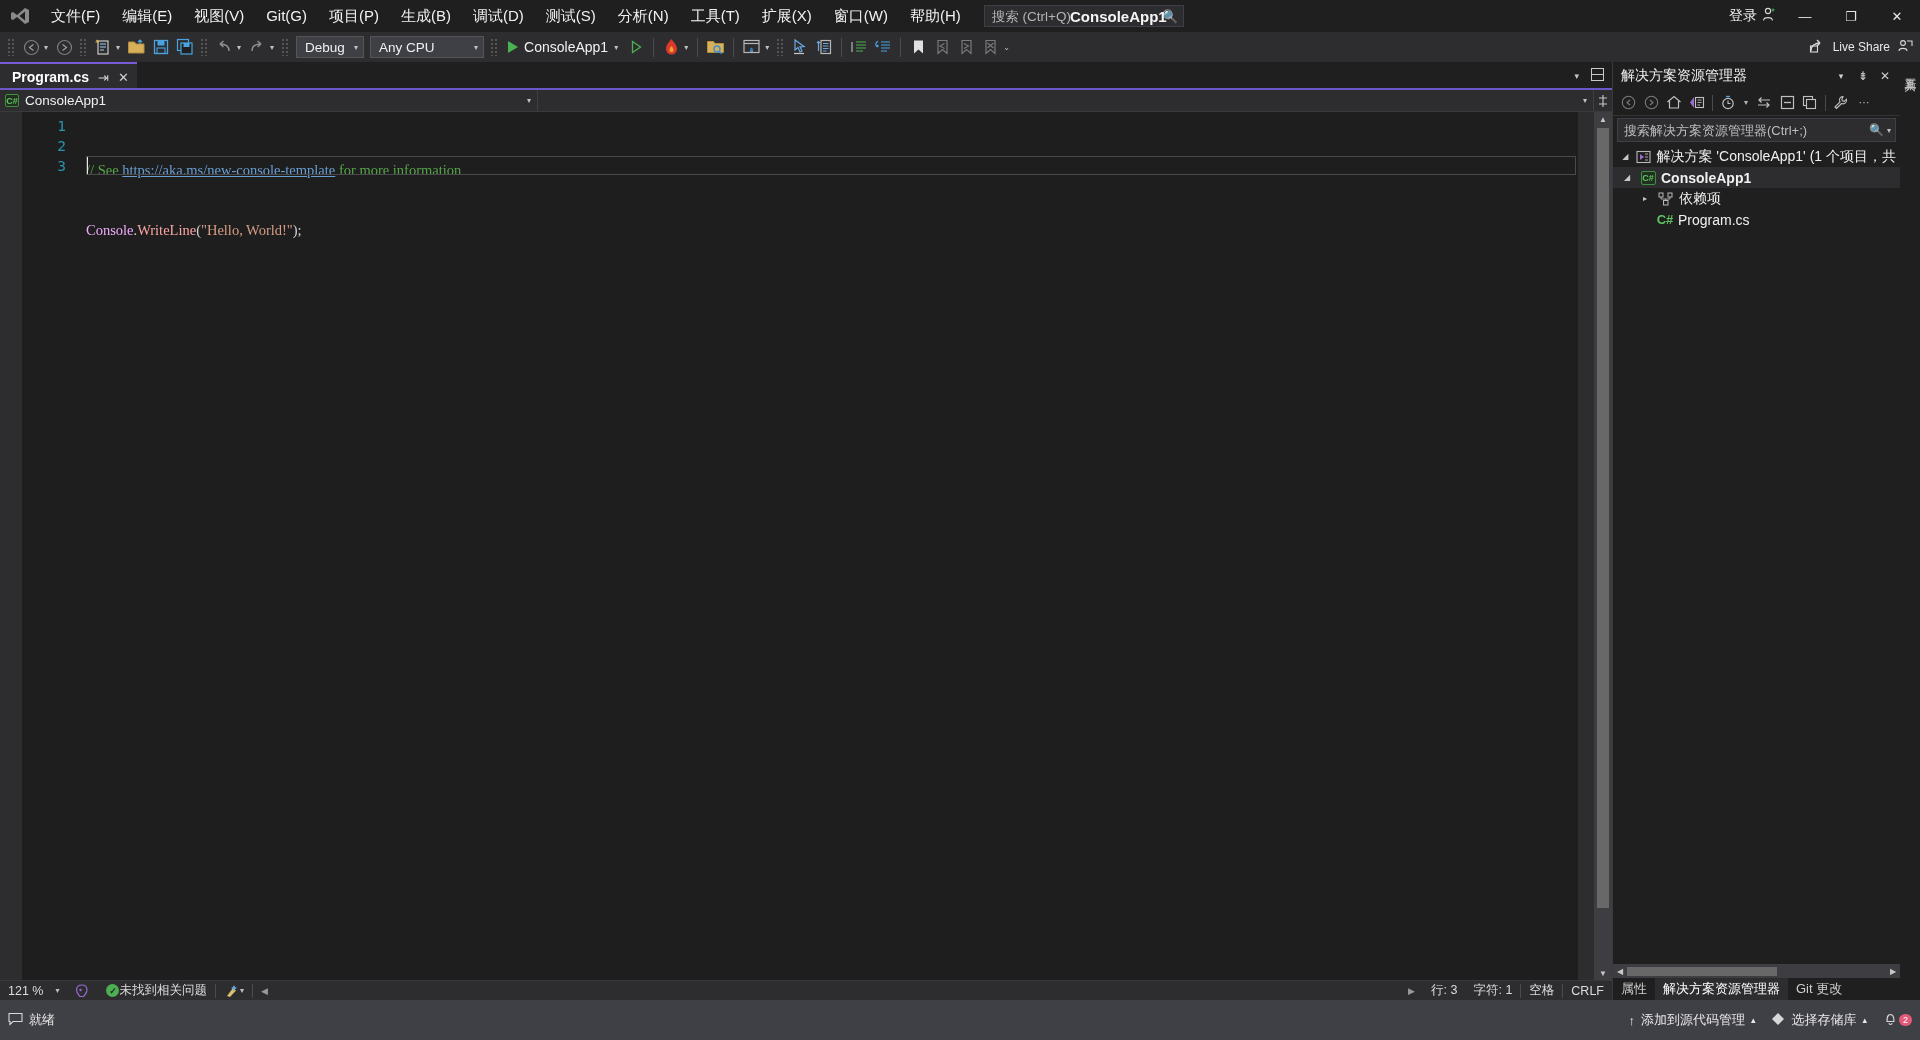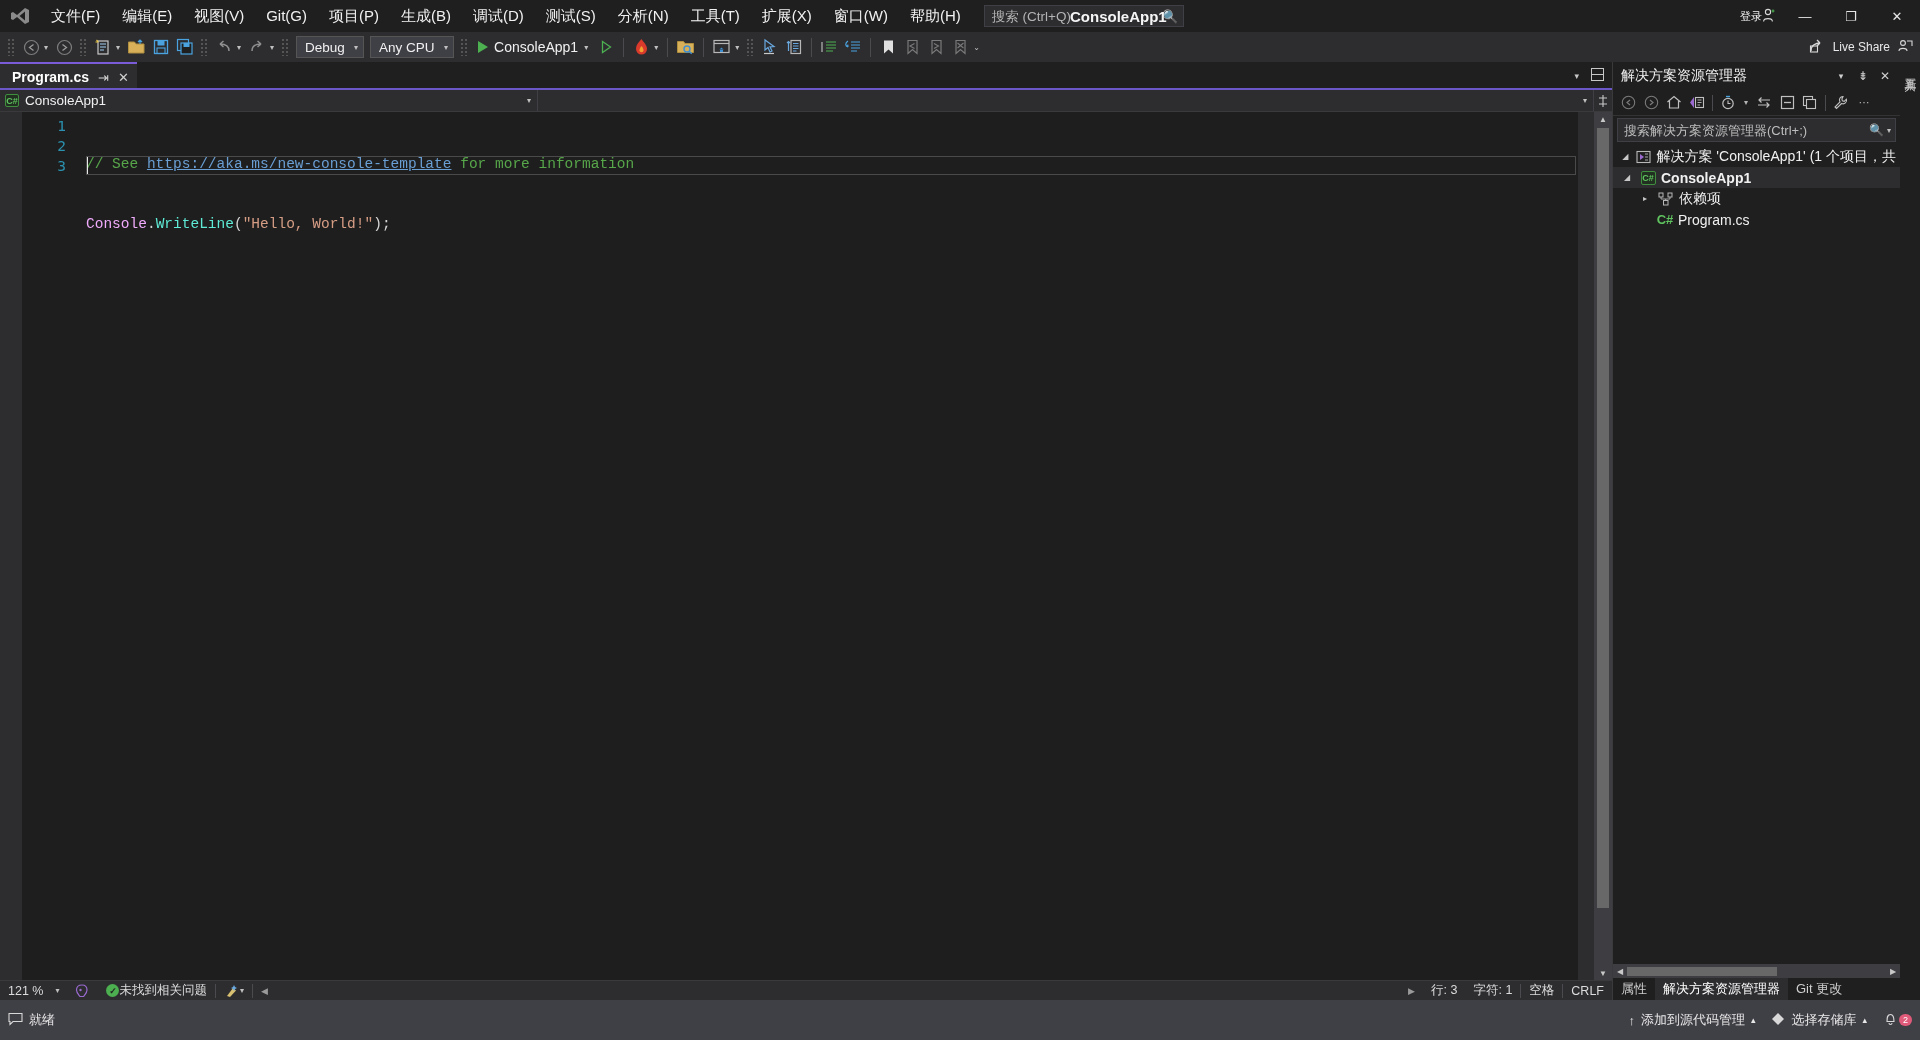--- a/index.html
+++ b/index.html
@@ -35,21 +35,21 @@
   }
   .search-box input::placeholder { color: #b4b4b4; }
   .search-ico { color: #d0d0d0; font-size: 13px; margin-left: 2px; }
   .title-center {
     position: absolute; left: 1070px; top: 0; height: 32px;
     display:flex; align-items:center; font-size: 15px; font-weight: bold; color: #f5f5f5;
   }
   .title-right {
     margin-left: auto; display: flex; align-items: center; height: 32px;
   }
-  .signin { font-size: 11px; color: #f1f1f1; padding: 0 6px; display:flex; align-items:center; }
+  .signin { font-size: 14px; color: #f1f1f1; padding: 0 6px; display:flex; align-items:center; gap:5px;}
   .win-btn {
     width: 46px; height: 32px; display: flex; align-items: center; justify-content: center;
     color: #e6e6e6; font-size: 13px;
   }
 
   
   .toolbar {
     height: 30px; min-height: 30px; background: #2d2d30;
     display: flex; align-items: center; padding-left: 4px; gap: 0;
   }
@@ -107,29 +107,29 @@
   
   .code-wrap { flex: 1; display: flex; min-height: 0; background: #1e1e1e; position: relative; }
   .indicator-margin { width: 22px; background: #2d2d30; }
   .gutter {
     width: 52px; background: #1e1e1e; padding-top: 4px; text-align: right;
     padding-right: 8px; font-family: "DejaVu Sans Mono", monospace;
     font-size: 14.5px; line-height: 20px; color: #2b91af;
     user-select: none;
   }
   .code {
-    flex: 1; padding-top: 2px; font-family: Liberation Mono, monospace;
+    flex: 1; padding-top: 8px; font-family: Liberation Serif, serif;
     font-size: 14.5px; line-height: 20px; white-space: pre; position: relative;
     padding-left: 12px; min-width: 0; overflow: hidden;
   }
   .code .line { height: 20px; }
   .cm { color: #57a64a; }
   .lnk { color: #6a9fd4; text-decoration: underline; }
   .cls { color: #f0abfc; }
-  .mth { color: #5eead4; }
+  .mth { color: #fca5a5; }
   .pun { color: #d4d4d4; }
   .str { color: #d69d85; }
   .caret-line {
     position: absolute; left: 12px; right: 2px; height: 19px;
     border: 1px solid #4a4a4a; top: 44px;
   }
   .caret {
     position: absolute; left: 13px; top: 45px; width: 1px; height: 17px; background: #e8e8e8;
   }
 
@@ -314,21 +314,21 @@
           <path d="M4 12 C4 7 8 5 13 5 M13 5 l-3.5 -3 M13 5 l-3.5 3" fill="none" stroke="#8f8f8f" stroke-width="1.5"></path>
         </svg>
     </div>
     <div class="tb-caret">▾</div>
     <div class="tb-grip"></div>
 
     <div class="tb-combo" style="width:68px">
       <span>Debug</span>
       <span class="nav-arrow">▾</span>
     </div>
-    <div class="tb-combo" style="width:84px">
+    <div class="tb-combo" style="width:114px">
       <span>Any CPU</span>
       <span class="nav-arrow">▾</span>
     </div>
     <div class="tb-grip"></div>
 
     <div class="tb-run">
       <span class="play"></span>
       <span>ConsoleApp1</span>
       <span class="nav-arrow">▾</span>
     </div>

